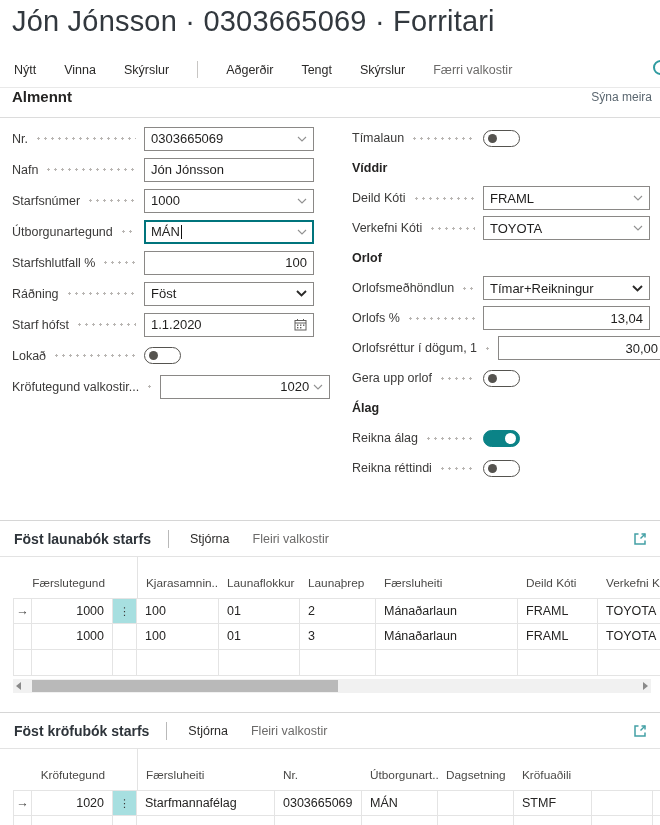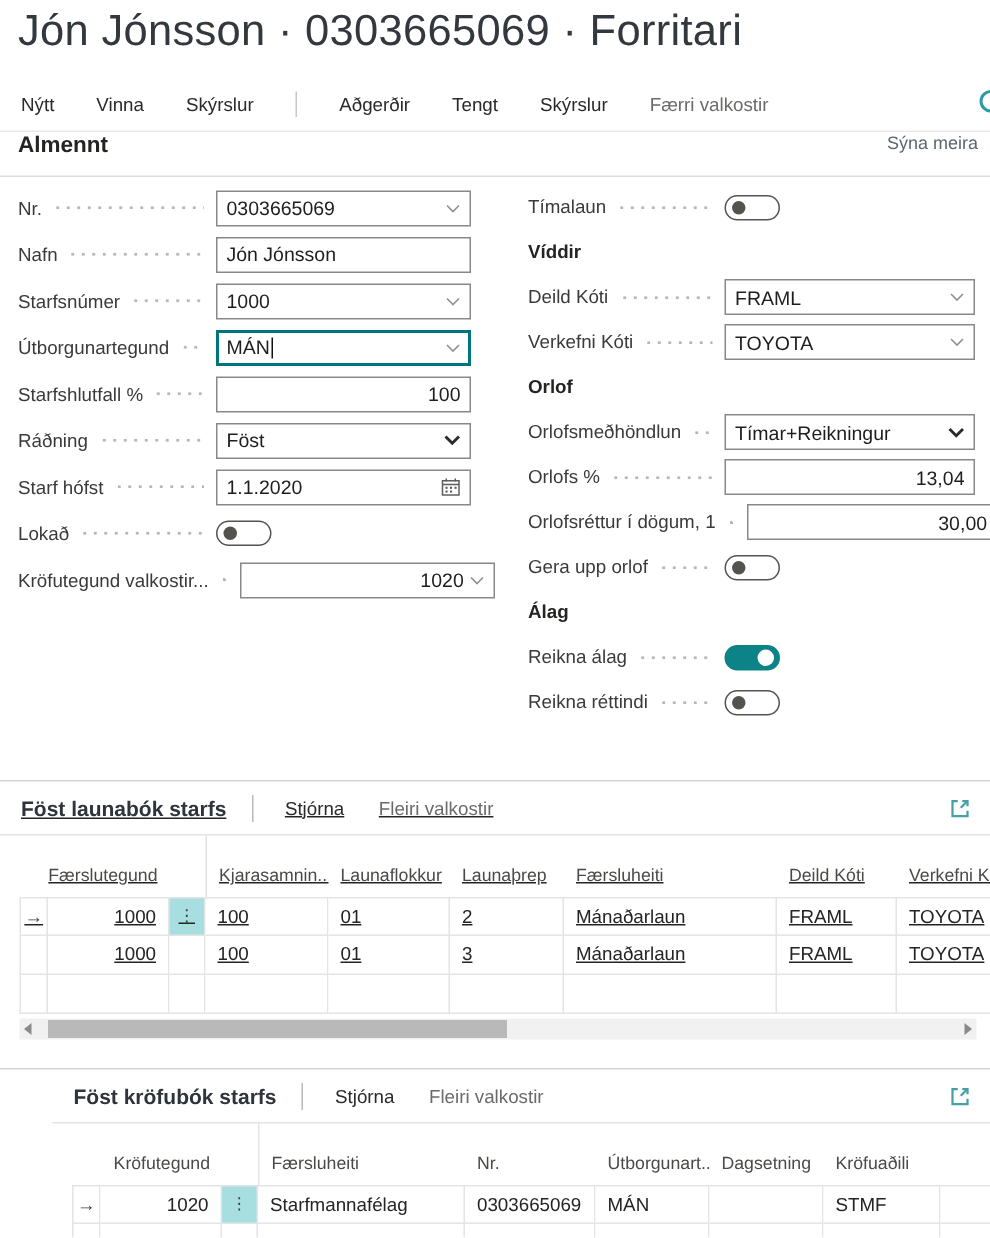--- a/index.html
+++ b/index.html
@@ -10,21 +10,21 @@
   }
   
   .page-title { position:absolute; top:5px; left:12px; font-size:29px; font-weight:300; color:#32383e; letter-spacing:.2px; white-space:nowrap; }
   
   .menubar { position:absolute; top:52px; left:0; width:660px; height:36px; display:flex; align-items:center; padding:0 14px; border-bottom:1px solid #e9e9e9; font-size:12.5px; }
   .menu-item { margin-right:28px; color:#2b2a29; white-space:nowrap; cursor:pointer; }
   .menu-item.muted { color:#6b6a69; }
   .menu-sep { width:1px; height:17px; background:#c8c6c4; margin-right:28px; }
   .edge-circle { position:absolute; right:-8px; top:8px; width:15px; height:15px; border:2px solid #2f9ba0; border-radius:50%; background:#fff; }
   
-  .section-head { position:absolute; top:88px; left:0; width:660px; height:30px; display:flex; align-items:flex-start; justify-content:space-between; padding:0 8px 12px 12px; border-bottom:1px solid #dcdcdc; }
+  .section-head { position:absolute; top:88px; left:0; width:660px; height:30px; display:flex; align-items:center; justify-content:space-between; padding:0 8px 12px 12px; border-bottom:1px solid #dcdcdc; }
   .section-title { font-size:15px; font-weight:bold; color:#252423; }
   .show-more { font-size:12px; color:#5b6770; cursor:pointer;margin-left:48px; }
   
   .form { position:absolute; top:123px; left:0; width:660px; display:flex; }
   .fcol { width:330px; }
   .frow { display:flex; align-items:center; height:31px; padding-left:12px; padding-right:16px; }
   .fcol.right .frow { height:30px; padding-left:22px; padding-right:10px; }
   .frow.gh { height:27px; font-weight:bold; font-size:12.5px; color:#252423; }
   .lbl { font-size:12.5px; color:#3b3a39; white-space:nowrap; }
   .leader { flex:1; height:3px; min-width:6px; margin:0 8px 0 7px;
@@ -342,21 +342,21 @@
         <span class="leader"></span>
       <div class="ctrl">
           <div class="toggle">
             <span class="knob"></span>
           </div>
         </div>
     </div>
   </div>
 </div>
 
-<div class="card" style="top:520px;text-decoration:underline;">
+<div class="card" style="top:520px;">
   <div class="card-head">
     <span class="card-title">Föst launabók starfs</span>
     <span class="card-sep"></span>
     <span class="card-action">Stjórna</span>
     <span class="card-action muted">Fleiri valkostir</span>
     <span class="expand-btn">
         <svg width="14" height="14" viewBox="0 0 14 14">
           <path d="M5.5 2H2v10h10V8.5" fill="none" stroke="#43a0a5" stroke-width="1.5"></path>
           <path d="M8.5 2H12v3.5" fill="none" stroke="#43a0a5" stroke-width="1.5"></path>
           <path d="M12 2L7.5 6.5" fill="none" stroke="#43a0a5" stroke-width="1.5"></path>
@@ -401,21 +401,21 @@
       <div class="c"></div>
       <div class="c"></div>
     </div>
   <div class="hscroll">
     <span class="sarrow left"></span>
     <div class="sthumb"></div>
     <span class="sarrow right"></span>
   </div>
 </div>
 
-<div class="card" style="top:712px; height:113px; overflow:hidden;padding-left:35px;">
+<div class="card" style="top:712px; height:113px; overflow:hidden;">
   <div class="card-head">
     <span class="card-title">Föst kröfubók starfs</span>
     <span class="card-sep"></span>
     <span class="card-action">Stjórna</span>
     <span class="card-action muted">Fleiri valkostir</span>
     <span class="expand-btn">
         <svg width="14" height="14" viewBox="0 0 14 14">
           <path d="M5.5 2H2v10h10V8.5" fill="none" stroke="#43a0a5" stroke-width="1.5"></path>
           <path d="M8.5 2H12v3.5" fill="none" stroke="#43a0a5" stroke-width="1.5"></path>
           <path d="M12 2L7.5 6.5" fill="none" stroke="#43a0a5" stroke-width="1.5"></path>

